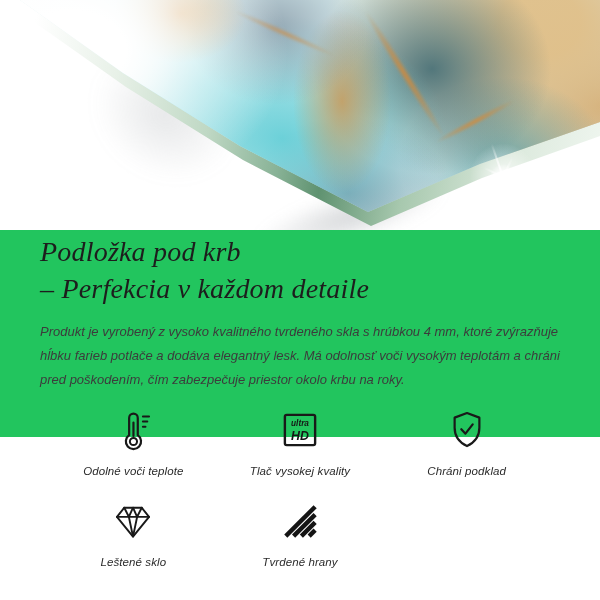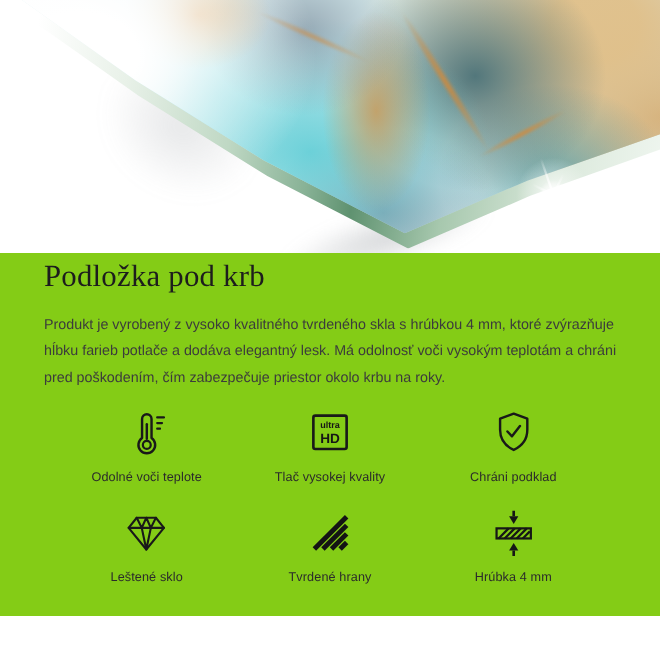--- a/index.html
+++ b/index.html
@@ -3,21 +3,21 @@
 <meta charset="utf-8">
 <style>
   * { box-sizing: border-box; }
   html, body { margin: 0; padding: 0; }
   body {
     width: 600px; height: 600px;
     background: #ffffff;
     font-family: "Liberation Sans", sans-serif;
     overflow: hidden;
   }
-  .page { position: relative; width: 600px; height: 560px; background: #84cc16; }
+  .page { position: relative; width: 600px; height: 437px; background: #22c55e; font-style: italic; }
 
   
   .hero { position: relative; width: 600px; height: 230px; overflow: hidden; background: #fff; }
 
   .shadow-corner {
     position: absolute; left: 210px; top: 182px; width: 280px; height: 70px;
     background: radial-gradient(closest-side, rgba(118,124,131,.30), rgba(118,124,131,0) 72%);
     transform: rotate(-17deg); filter: blur(7px); z-index: 0;
   }
   .shadow-left {
@@ -117,20 +117,21 @@
       <div class="ray r2"></div>
       <div class="ray r3"></div>
       <div class="ray r4"></div>
       <div class="core"></div>
     </div>
   </div>
 
   <div class="content">
     <h1>
       <span>Podložka pod krb</span><br>
+      <span>– Perfekcia v každom detaile</span>
     </h1>
 
     <p class="intro">Produkt je vyrobený z vysoko kvalitného tvrdeného skla s hrúbkou 4 mm, ktoré zvýrazňuje hĺbku farieb potlače a dodáva elegantný lesk. Má odolnosť voči vysokým teplotám a chráni pred poškodením, čím zabezpečuje priestor okolo krbu na roky.</p>
 
     <div class="features">
 
       <div class="feature">
         <div class="ficon">
           <svg width="44" height="44" viewBox="0 0 48 48" fill="none" stroke="#191919" stroke-width="2.4" stroke-linecap="round" stroke-linejoin="round">
             <path d="M19.8 29.66 L19.8 10.8 A4.7 4.7 0 0 1 29.2 10.8 L29.2 29.66 A8.3 8.3 0 1 1 19.8 29.66 Z"></path>
@@ -180,29 +181,16 @@
           <svg width="44" height="44" viewBox="0 0 48 48" fill="none" stroke="#141414" stroke-width="4.8" stroke-linecap="butt">
             <path d="M8.5 40.5 L40.5 8.5"></path>
             <path d="M17 40.5 L40.5 17"></path>
             <path d="M25.5 40.5 L40.5 25.5"></path>
             <path d="M34 40.5 L40.5 34"></path>
           </svg>
         </div>
         <div class="flabel">Tvrdené hrany</div>
       </div>
 
-      <div class="feature">
-        <div class="ficon">
-          <svg width="44" height="44" viewBox="0 0 48 48" fill="none" stroke="#161616" stroke-width="2.2">
-            <rect x="7" y="20" width="34" height="10"></rect>
-            <path d="M9 30 L19 20 M15 30 L25 20 M21 30 L31 20 M27 30 L37 20 M33 30 L40 23"></path>
-            <line x1="24" y1="2.5" x2="24" y2="8" stroke-width="2.6"></line>
-            <polygon points="19.4,8 28.6,8 24,15.6" fill="#161616" stroke="none"></polygon>
-            <polygon points="19.4,42 28.6,42 24,34.4" fill="#161616" stroke="none"></polygon>
-            <line x1="24" y1="42" x2="24" y2="47.5" stroke-width="2.6"></line>
-          </svg>
-        </div>
-        <div class="flabel">Hrúbka 4 mm</div>
-      </div>
 
     </div>
   </div>
 </div>
 
 </body></html>

